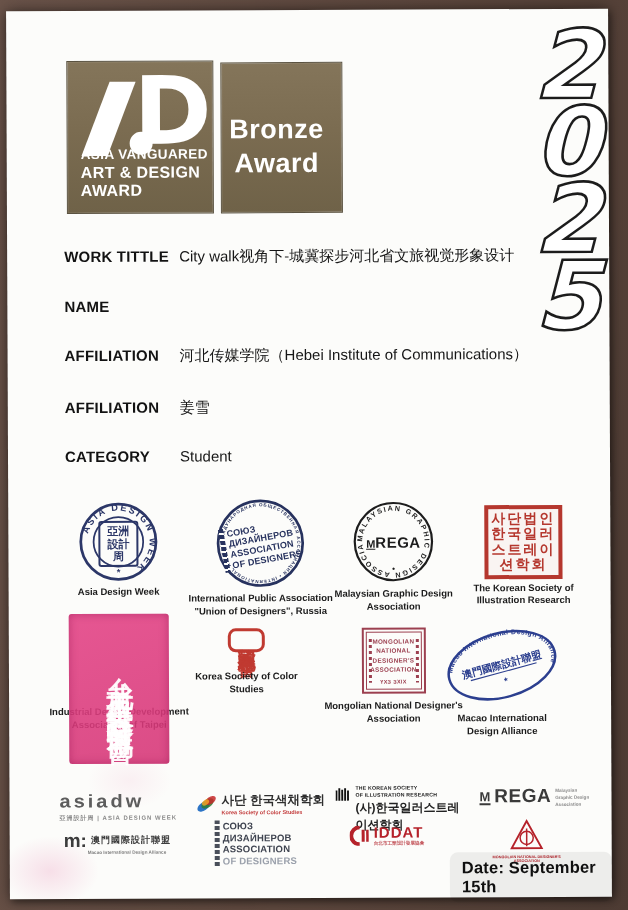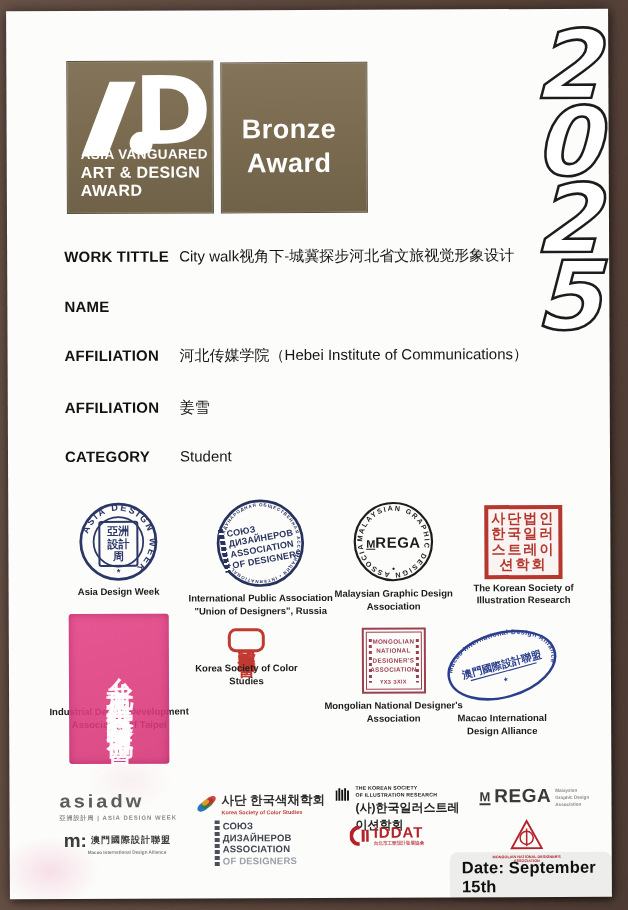--- a/index.html
+++ b/index.html
@@ -15,21 +15,21 @@
       radial-gradient(70px 50px at 40px 860px, rgba(222,90,150,.18), transparent 70%),
       radial-gradient(60px 40px at 120px 770px, rgba(222,90,150,.08), transparent 70%),
       #fcfcfa;
     transform:rotate(-.25deg);
     box-shadow:0 0 16px rgba(0,0,0,.5), 2px 3px 6px rgba(0,0,0,.35);
   }
   
   .panel { position:absolute; background:linear-gradient(180deg,#84755a 0%,#7b6c51 45%,#6f6248 100%);
            border:1px solid #5a5240; box-shadow:inset 0 0 0 1px rgba(255,255,255,.07); }
   .panel-logo { left:60px; top:50px; width:147px; height:153px; }
-  .panel-award { left:214px; top:52px; width:147px; height:151px; }
+  .panel-award { left:214px; top:52px; width:122px; height:151px; }
   .monogram { position:absolute; left:20px; top:18px; width:110px; height:82px; }
   .mono-slash { position:absolute; left:8px; top:2px; width:26px; height:74px; background:#fff; transform:skewX(-21deg); }
   .mono-dot { position:absolute; left:42px; top:52px; width:23px; height:23px; border-radius:50%; background:#fff; }
   .mono-d { position:absolute; left:46px; top:-15px; color:#fff; font-size:94px; font-weight:900; line-height:1; font-family:"DejaVu Sans",sans-serif; letter-spacing:-4px; }
   .org-lines { position:absolute; left:13px; bottom:13px; color:#fff; font-weight:800; letter-spacing:.4px; }
   .org-lines .l1 { font-size:13.5px; }
   .org-lines .l2 { font-size:16px; margin-top:2px; }
   .award-text { position:absolute; left:0; right:10px; top:50px; text-align:center; color:#fff; font-weight:800; font-size:27px; line-height:1.25; letter-spacing:.5px; }
   
   .year { position:absolute; left:526px; top:18px; width:86px; display:flex; flex-direction:column; align-items:center; }
@@ -233,21 +233,21 @@
     <div class="overlap-cap">
       <div class="cap">Industrial Design Development</div>
       <div class="cap">Association of Taipei</div>
     </div>
   </div>
 
   <div class="cell" style="left:165px; top:603px; width:145px;">
     <div class="kc-seal">
       <div class="vtxt">韓國色彩學會</div>
     </div>
-    <div class="cap" style="margin-top:6px">Korea Society of Color</div>
+    <div class="cap" style="margin-top:14px">Korea Society of Color</div>
     <div class="cap">Studies</div>
   </div>
 
   <div class="cell" style="left:312px; top:603px; width:145px;">
     <div class="mn-seal">
       <div class="mn-squig lft"></div>
       <div class="mn-squig rgt"></div>
       <div class="t">MONGOLIAN</div>
       <div class="t">NATIONAL</div>
       <div class="t">DESIGNER'S</div>

